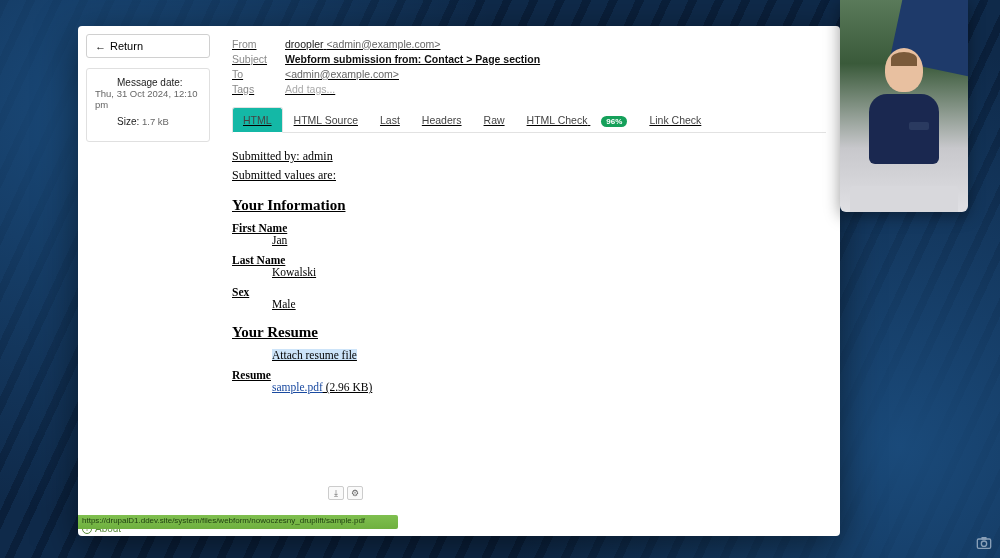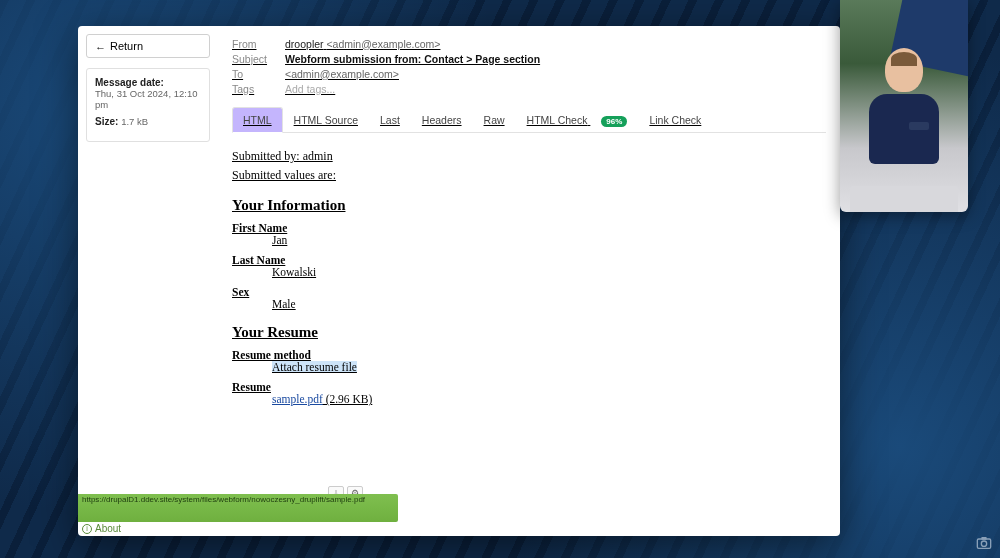--- a/index.html
+++ b/index.html
@@ -39,21 +39,21 @@
   }
   .return-btn .arrow { font-size: 11px; }
   .meta-box {
     margin-top: 10px;
     border: 1px solid #e0e0e0;
     border-radius: 3px;
     padding: 8px;
     font-size: 10px;
     color: #333;
   }
-  .meta-box .label { font-weight: 700; color: #222; }
+  .meta-box .label { font-weight: 400; color: #222; margin-left: 22px; }
   .meta-box .val { color: #666; font-size: 9.5px; }
   .meta-box .row { margin-bottom: 6px; }
   .main {
     flex: 1;
     padding: 10px 14px;
     overflow: auto;
     font-size: 11px;
     text-decoration: underline;
   }
   .hdr-table { display: table; margin-bottom: 6px; }
@@ -76,21 +76,21 @@
     color: #444;
     cursor: pointer;
     border: 1px solid transparent;
     border-bottom: none;
     position: relative;
     top: 1px;
   }
   .tab.active {
     border-color: #e2e2e2;
     border-bottom: 1px solid #fff;
-    background: #c4b5fd;
+    background: #14b8a6;
     border-radius: 3px 3px 0 0;
     font-weight: 500;
   }
   .badge {
     display: inline-block;
     background: #15a05a;
     color: #fff;
     border-radius: 8px;
     font-size: 8px;
     padding: 1px 5px;
@@ -112,22 +112,22 @@
   .footer {
     position: absolute;
     left: 4px; bottom: 2px;
     font-size: 10px;
     color: #5a8a3a;
     display: flex; align-items: center; gap: 3px;
   }
   .footer .circ { width:10px; height:10px; border:1px solid #5a8a3a; border-radius:50%; display:inline-block; font-size:7px; text-align:center; line-height:8px;}
   .statusbar {
     position: absolute;
-    left: 78px; bottom: 36px;
-    height: 28px; width: 320px;
+    left: 78px; bottom: 29px;
+    height: 14px; width: 320px;
     background: linear-gradient(#7fbf4f,#6fb03f);
     font-size: 8px; color: #204010;
     padding: 0 4px; line-height: 12px;
     overflow: hidden; white-space: nowrap;
     border-radius: 0 2px 2px 0;
   }
   .smallbtns {
     position: absolute;
     left: 250px; bottom: 36px;
     display: flex; gap: 3px;
@@ -236,21 +236,20 @@
 
       <h2>Your Information</h2>
       <div class="fld-label">First Name</div>
       <div class="fld-val">Jan</div>
       <div class="fld-label">Last Name</div>
       <div class="fld-val">Kowalski</div>
       <div class="fld-label">Sex</div>
       <div class="fld-val">Male</div>
 
       <h2>Your Resume</h2>
-      <div class="fld-label">Resume method</div>
       <div class="fld-val"><span class="hl">Attach resume file</span></div>
       <div class="fld-label">Resume</div>
       <div class="fld-val">
         <a href="#">sample.pdf</a><span> (2.96 KB)</span>
       </div>
     </div>
   </div>
 
   <div class="footer">
     <span class="circ">i</span>

